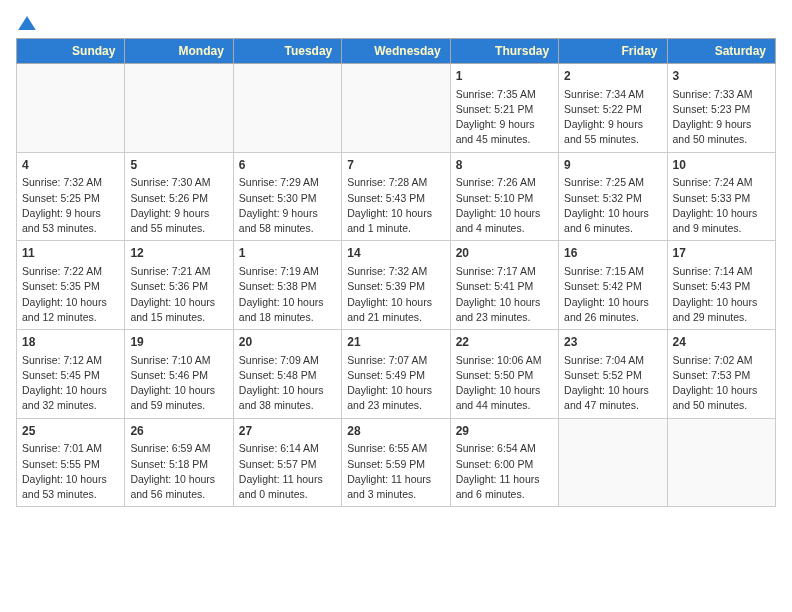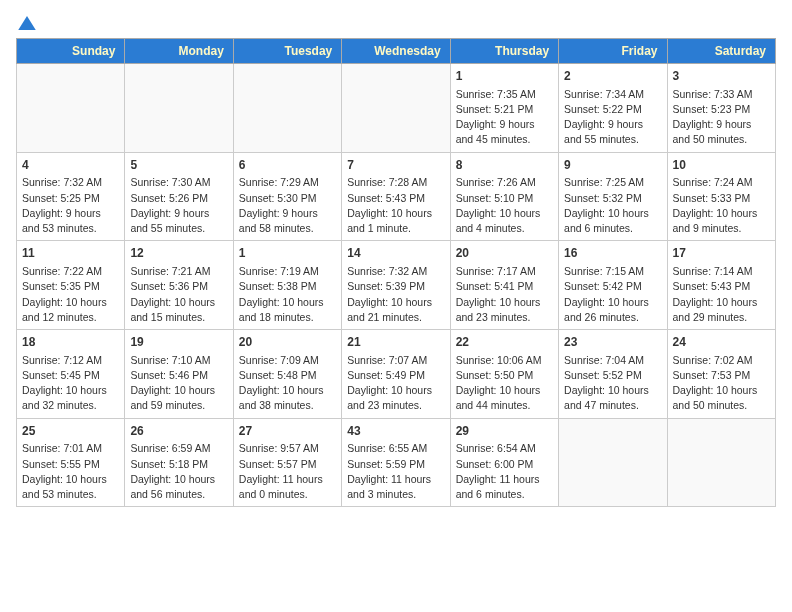--- a/index.html
+++ b/index.html
@@ -313,27 +313,27 @@
         </td>
         <td>
           <span class="day-number">26</span>
           <div class="day-info">Sunrise: 6:59 AM</div>
           <div class="day-info">Sunset: 5:18 PM</div>
           <div class="day-info">Daylight: 10 hours</div>
           <div class="day-info">and 56 minutes.</div>
         </td>
         <td>
           <span class="day-number">27</span>
-          <div class="day-info">Sunrise: 9:57 AM</div>
+          <div class="day-info">Sunrise: 6:14 AM</div>
           <div class="day-info">Sunset: 5:57 PM</div>
           <div class="day-info">Daylight: 11 hours</div>
           <div class="day-info">and 0 minutes.</div>
         </td>
         <td>
-          <span class="day-number">43</span>
+          <span class="day-number">28</span>
           <div class="day-info">Sunrise: 6:55 AM</div>
           <div class="day-info">Sunset: 5:59 PM</div>
           <div class="day-info">Daylight: 11 hours</div>
           <div class="day-info">and 3 minutes.</div>
         </td>
         <td>
           <span class="day-number">29</span>
           <div class="day-info">Sunrise: 6:54 AM</div>
           <div class="day-info">Sunset: 6:00 PM</div>
           <div class="day-info">Daylight: 11 hours</div>

